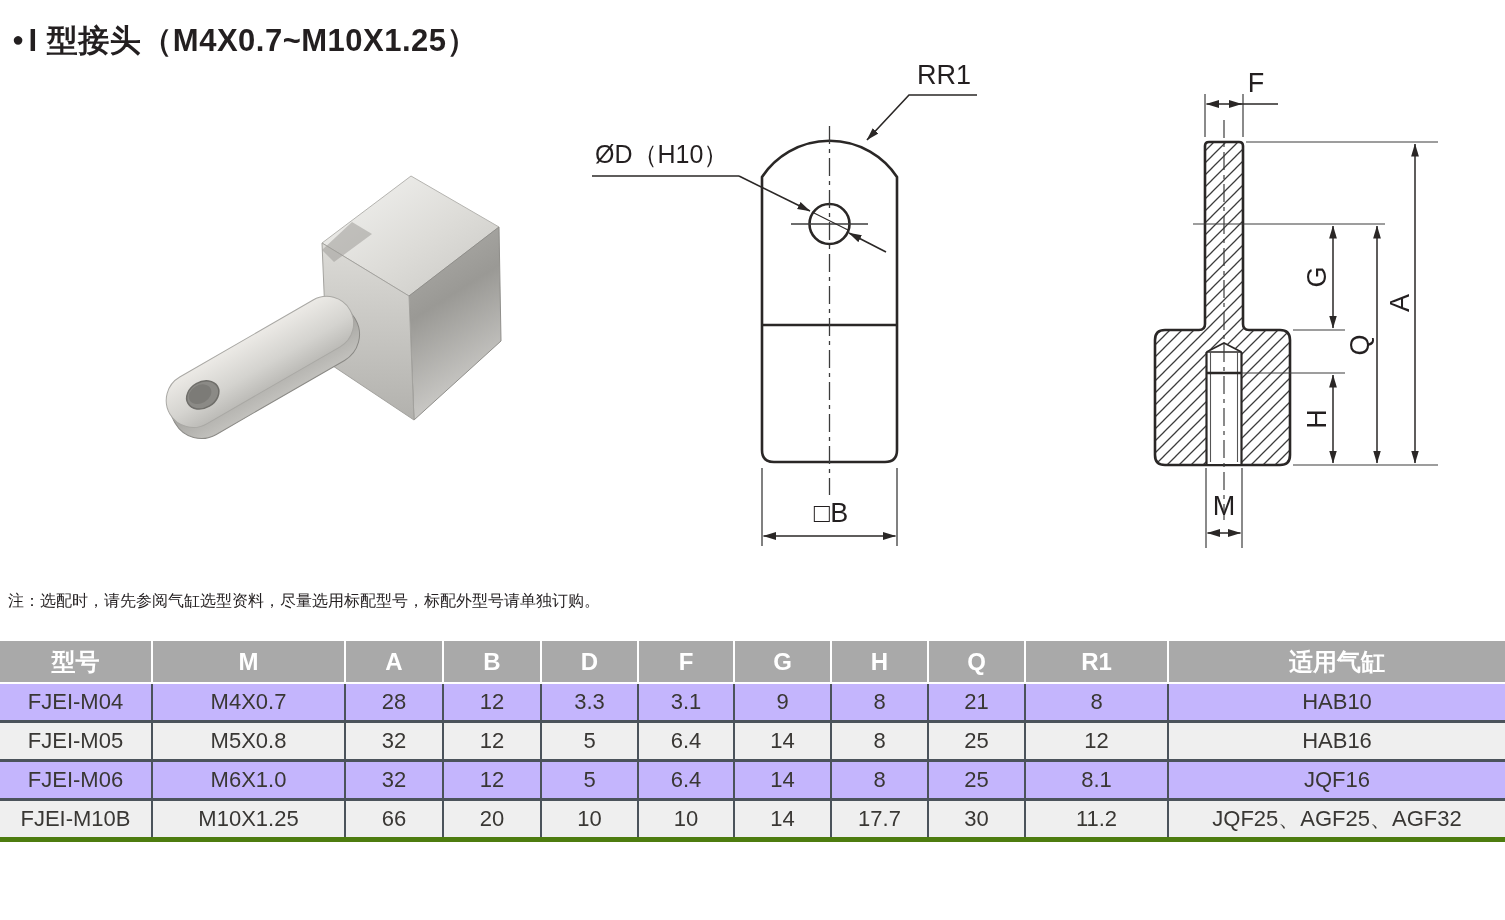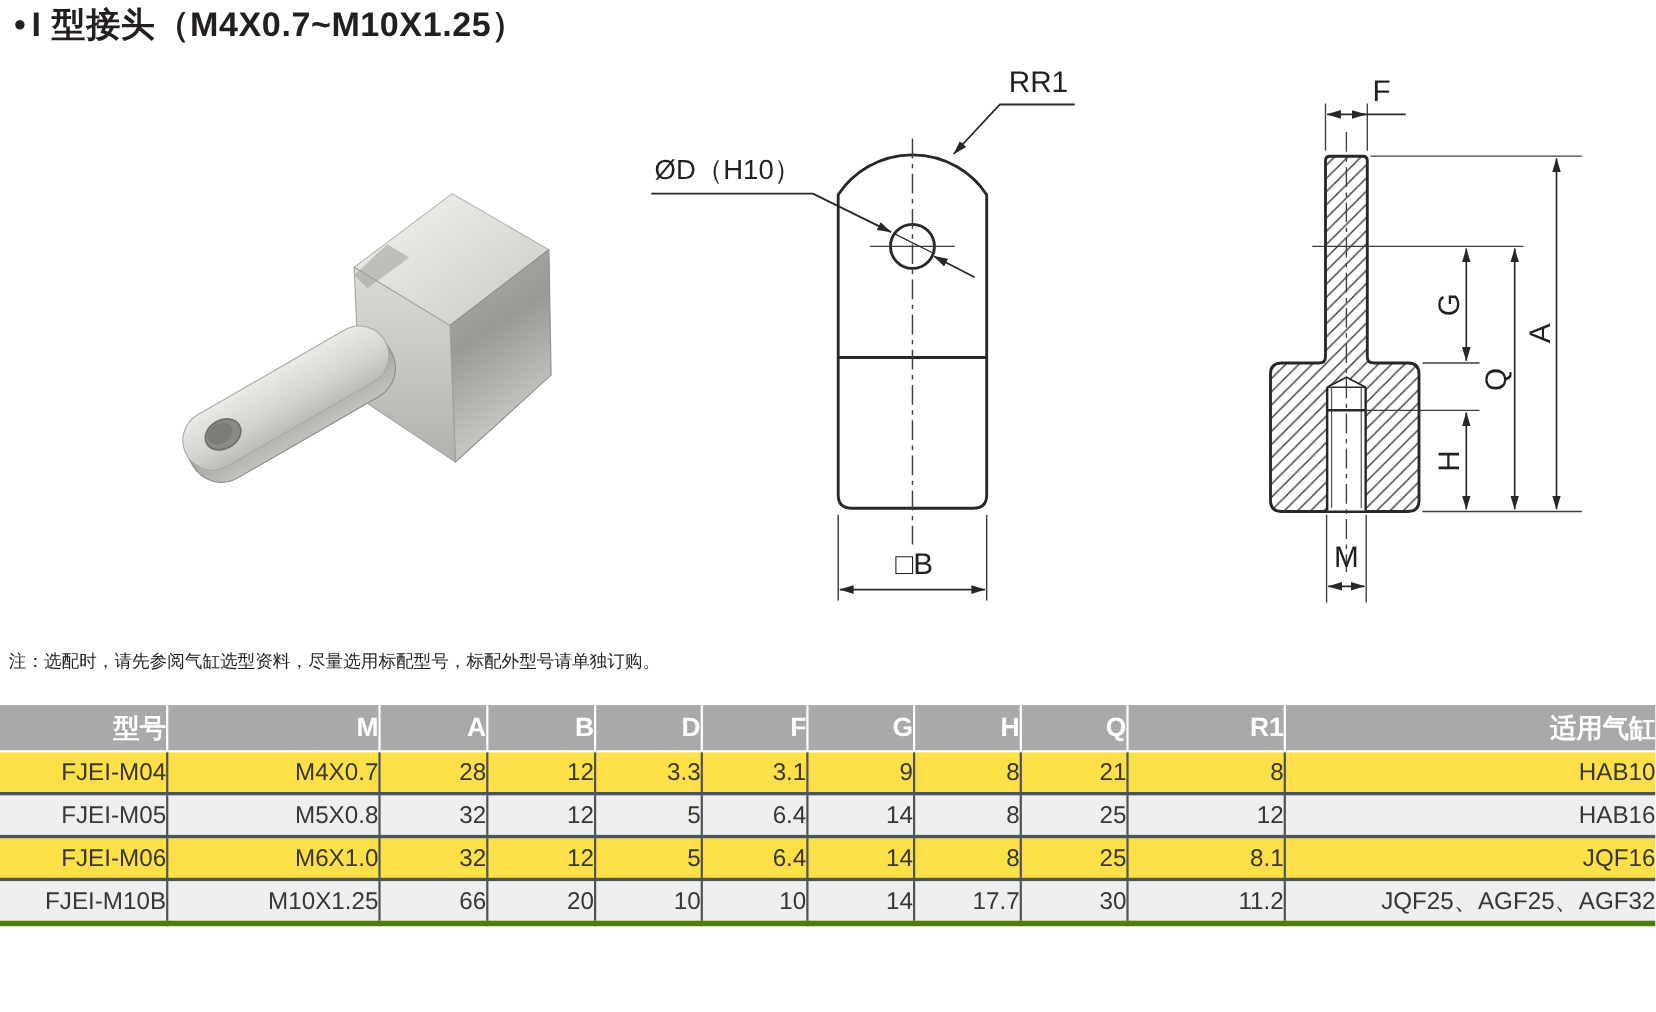--- a/index.html
+++ b/index.html
@@ -1,33 +1,33 @@
 <!DOCTYPE html>
 <html><head>
 <meta charset="utf-8">
 <style>
   html,body{margin:0;padding:0}
   body{width:1505px;height:920px;background:#fff;overflow:hidden;
        font-family:"Liberation Sans","DejaVu Sans",sans-serif;color:#231f20;}
   .page{position:relative;width:1505px;height:920px;background:#fff}
 
-  .title{position:absolute;left:12px;top:2px;font-size:31px;font-weight:bold;letter-spacing:.5px;white-space:nowrap}
+  .title{position:absolute;left:12px;top:20px;font-size:31px;font-weight:bold;letter-spacing:.5px;white-space:nowrap}
   .title .bullet{font-size:20px;vertical-align:5px;margin-right:4px}
 
   .note{position:absolute;left:8px;top:591px;font-size:16px;white-space:nowrap}
 
   .photo,.drawing{position:absolute}
 
-  table.spec{position:absolute;left:0;top:641px;width:1505px;border-collapse:collapse;table-layout:fixed;text-align:right}
+  table.spec{position:absolute;left:0;top:641px;width:1505px;border-collapse:collapse;table-layout:fixed;text-align:center}
   table.spec thead th{background:#a9a9a9;color:#fff;font-size:24px;font-weight:bold;height:41px;
        border-left:2px solid #fff;padding:0}
   table.spec thead th:first-child{border-left:none}
   table.spec tbody td{font-size:22px;color:#393734;height:36px;padding:0;border-left:2px solid #4b535b}
   table.spec tbody td:first-child{border-left:none}
-  table.spec tbody tr{background:#fde047;border-top:3px solid #4b535b}
+  table.spec tbody tr{background:#c4b5fd;border-top:3px solid #4b535b}
   table.spec tbody tr:first-child{border-top:2px solid #fff}
   table.spec tbody tr:nth-child(even){background:#efefef}
   table.spec tbody tr:last-child{border-bottom:5px solid #4d7c0f}
 
   svg text{font-family:"Liberation Sans","DejaVu Sans",sans-serif;fill:#231f20}
 </style>
 </head>
 <body>
 
 <div class="page">

